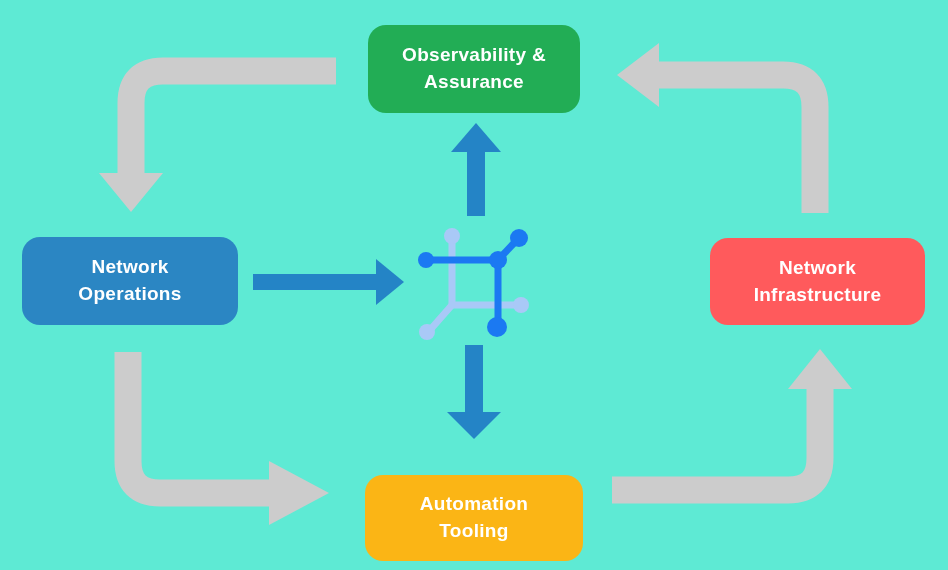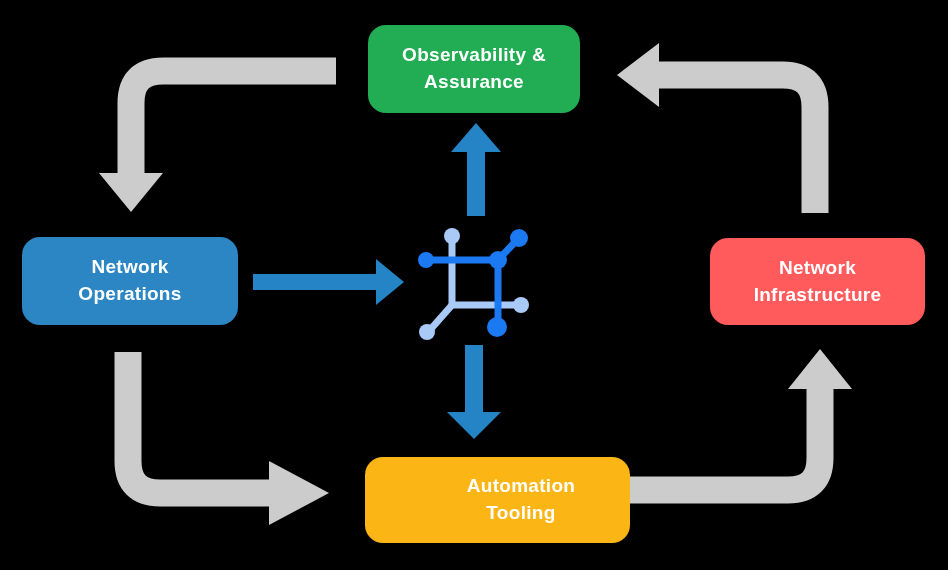--- a/index.html
+++ b/index.html
@@ -1,20 +1,20 @@
 <!DOCTYPE html>
 <html><head>
 <meta charset="utf-8">
 <style>
   html, body { margin: 0; padding: 0; background: #ffffff; }
   .stage {
     position: relative;
     width: 948px;
     height: 570px;
-    background: #000000;
+    background: #5eead4;
     overflow: hidden;
     font-family: "Liberation Sans", "DejaVu Sans", sans-serif;
   }
   .overlay-svg {
     position: absolute;
     left: 0; top: 0;
     width: 948px; height: 570px;
   }
   .node {
     position: absolute;
@@ -26,21 +26,21 @@
     font-size: 19px;
     font-weight: 600;
     letter-spacing: 0.3px;
     line-height: 1.42;
     white-space: pre-line;
     border-radius: 18px;
   }
   .node-observability { left: 368px; top: 25px;  width: 212px; height: 88px; background: #22AD55; }
   .node-operations    { left: 22px;  top: 237px; width: 216px; height: 88px; background: #2B86C3; }
   .node-infrastructure{ left: 710px; top: 238px; width: 215px; height: 87px; background: #FF5A5C; }
-  .node-automation    { left: 365px; top: 457px; width: 218px; height: 86px; background: #FBB515; padding-left: 47px; }
+  .node-automation    { left: 365px; top: 475px; width: 218px; height: 86px; background: #FBB515; }
 </style>
 </head>
 <body>
 
 <div class="stage">
 
   <svg class="overlay-svg" viewBox="0 0 948 570" xmlns="http://www.w3.org/2000/svg">
 
     <g fill="#CCCCCC">
       <path d="M 336 71 H 163 Q 131 71 131 103 V 173" fill="none" stroke="#CCCCCC" stroke-width="27"></path>

